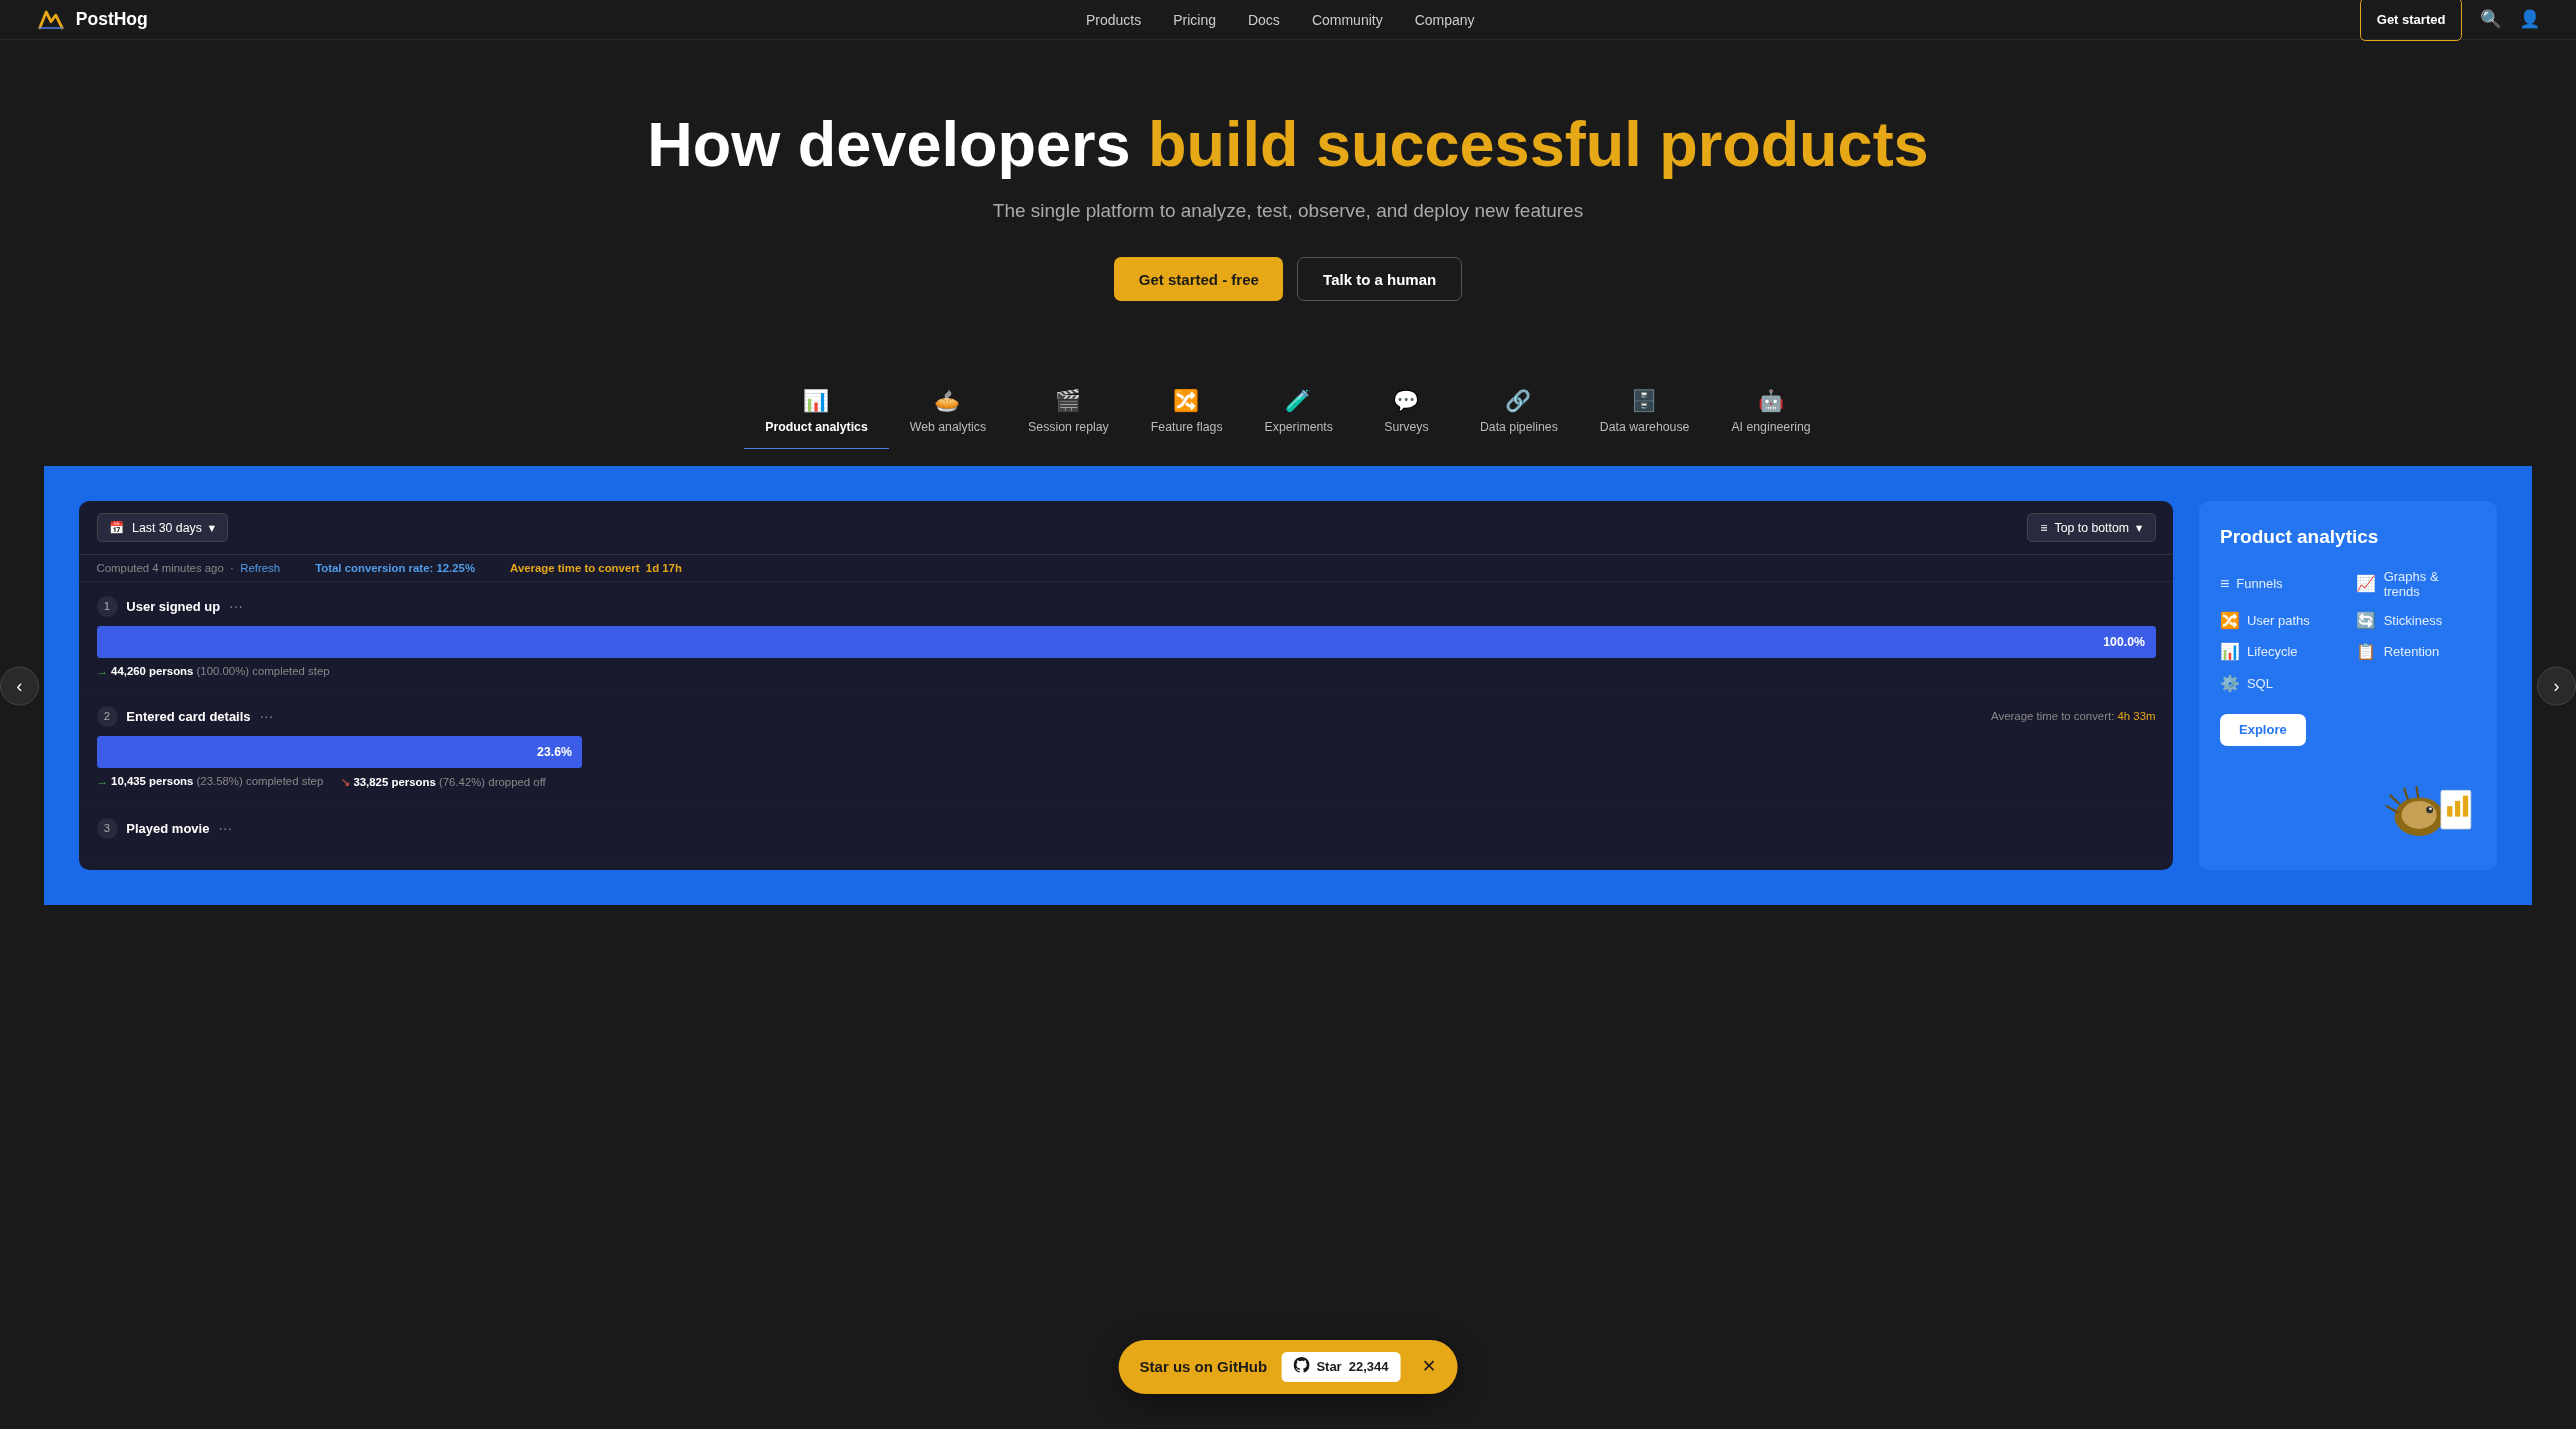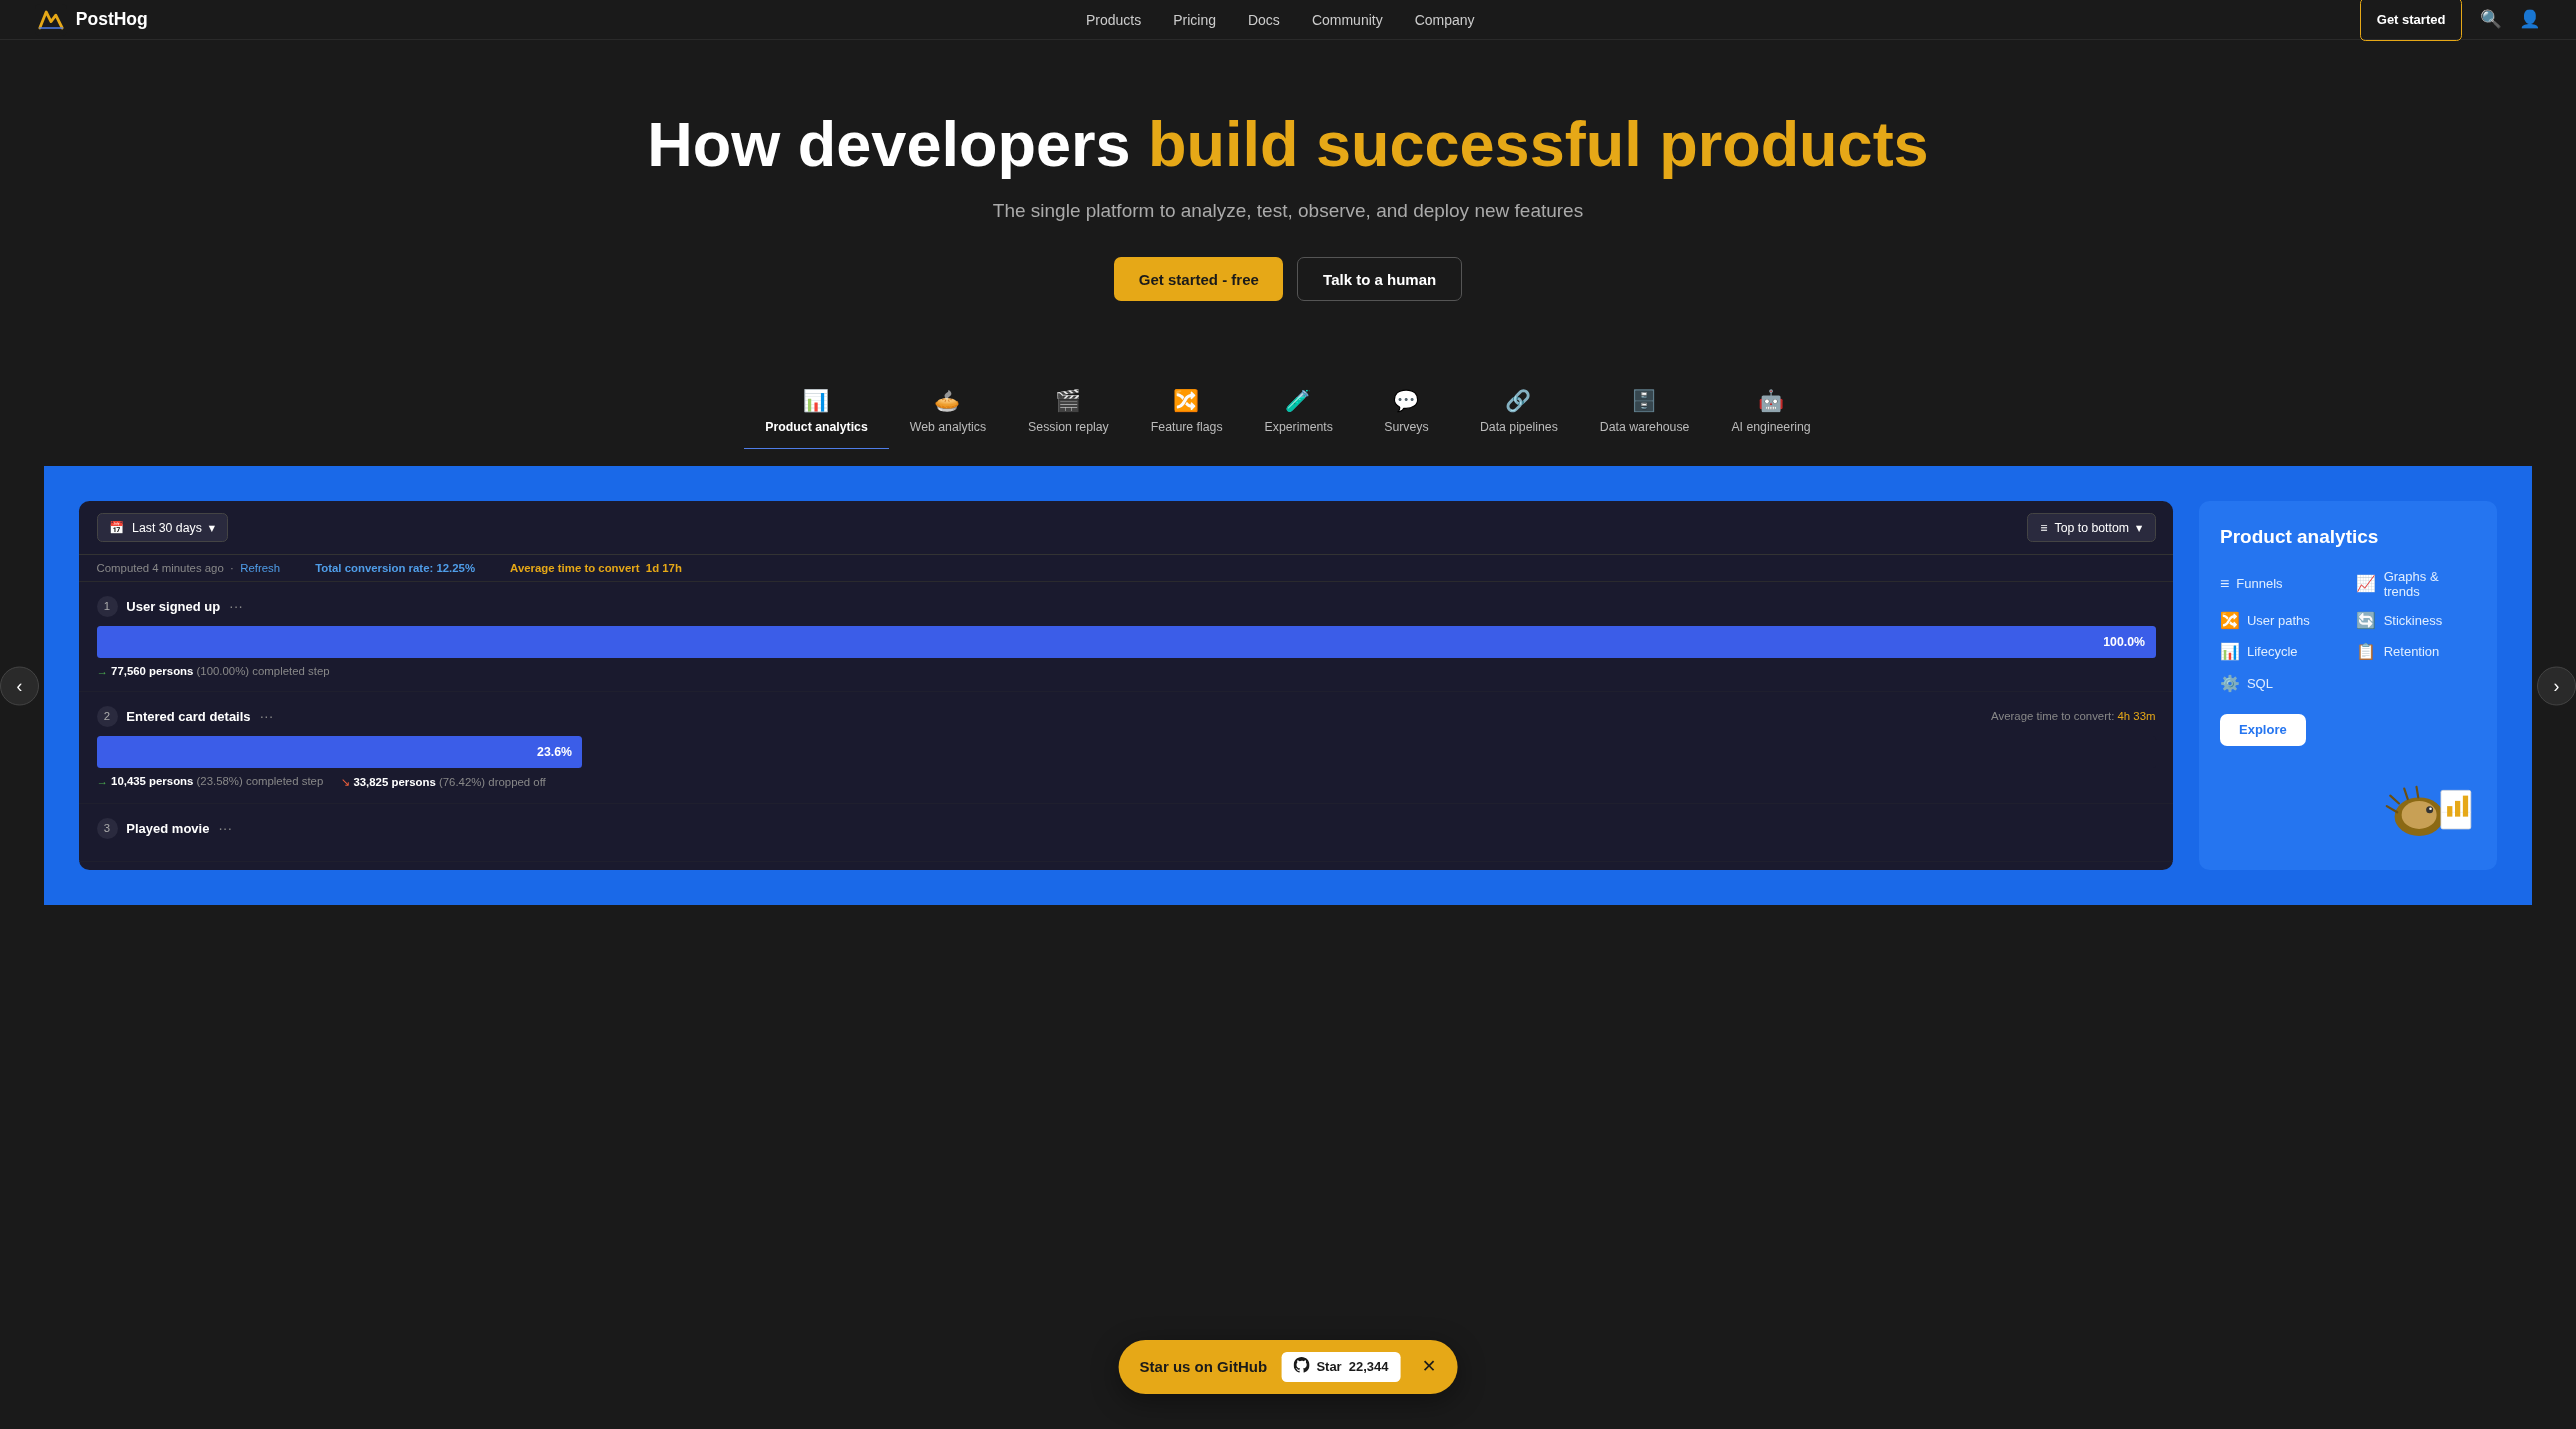--- a/index.html
+++ b/index.html
@@ -520,21 +520,21 @@
           <span class="step-dots">···</span>
         </div>
         <div class="bar-container">
           <div class="bar-fill blue" style="width:100%;">
             <span>100.0%</span>
           </div>
         </div>
         <div class="step-stats">
           <span class="completed">
             <span class="arrow">→</span>
-            <strong class="num">77,560 persons</strong>
+            <strong class="num">44,260 persons</strong>
             <span>(100.00%)</span>
             <span>completed step</span>
           </span>
         </div>
       </div>
 
       <div class="funnel-step">
         <div class="funnel-step-header">
           <div class="step-num">2</div>
           <span class="step-title">Entered card details</span>

